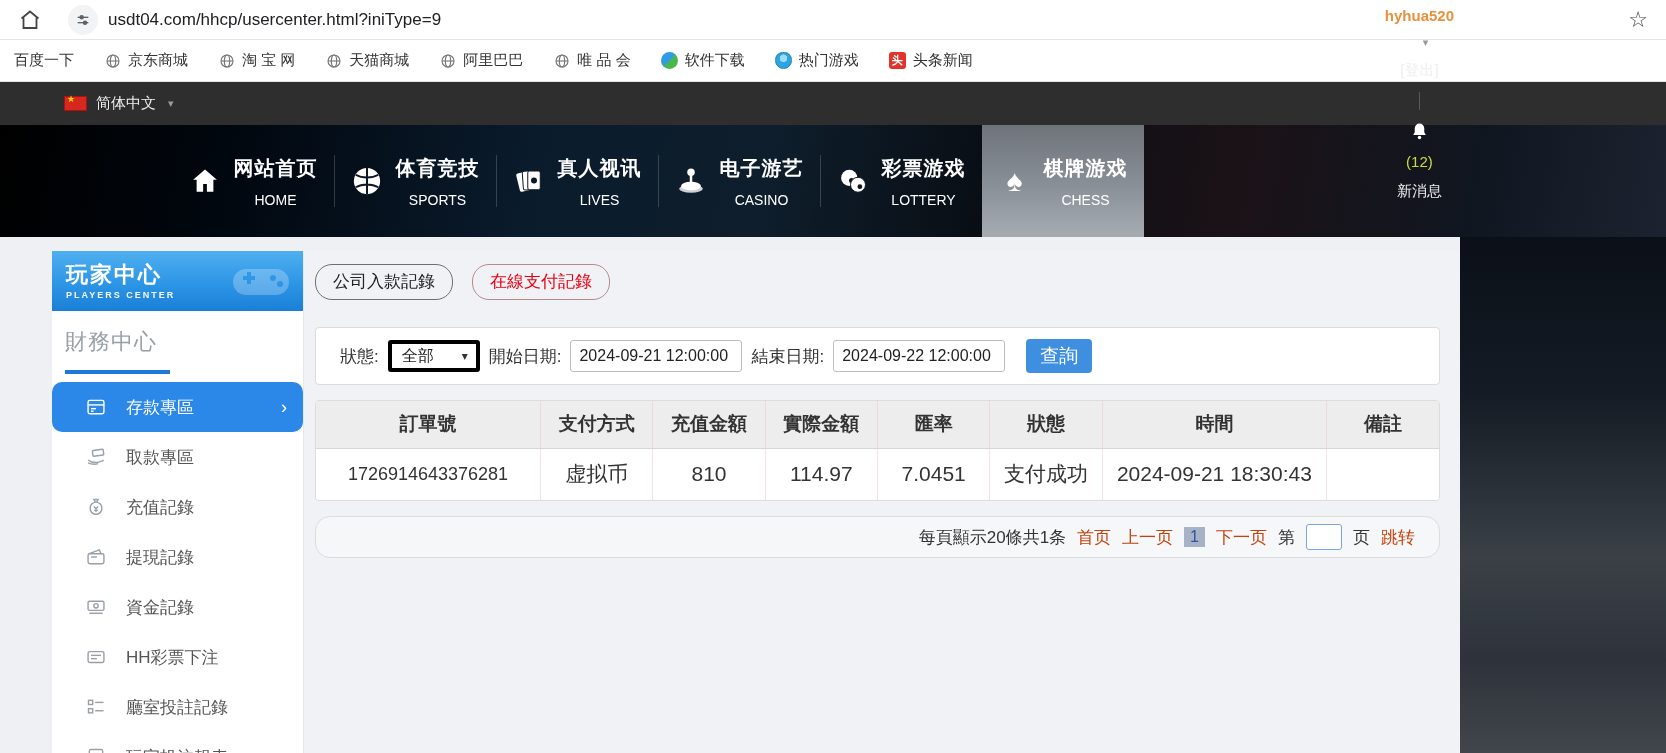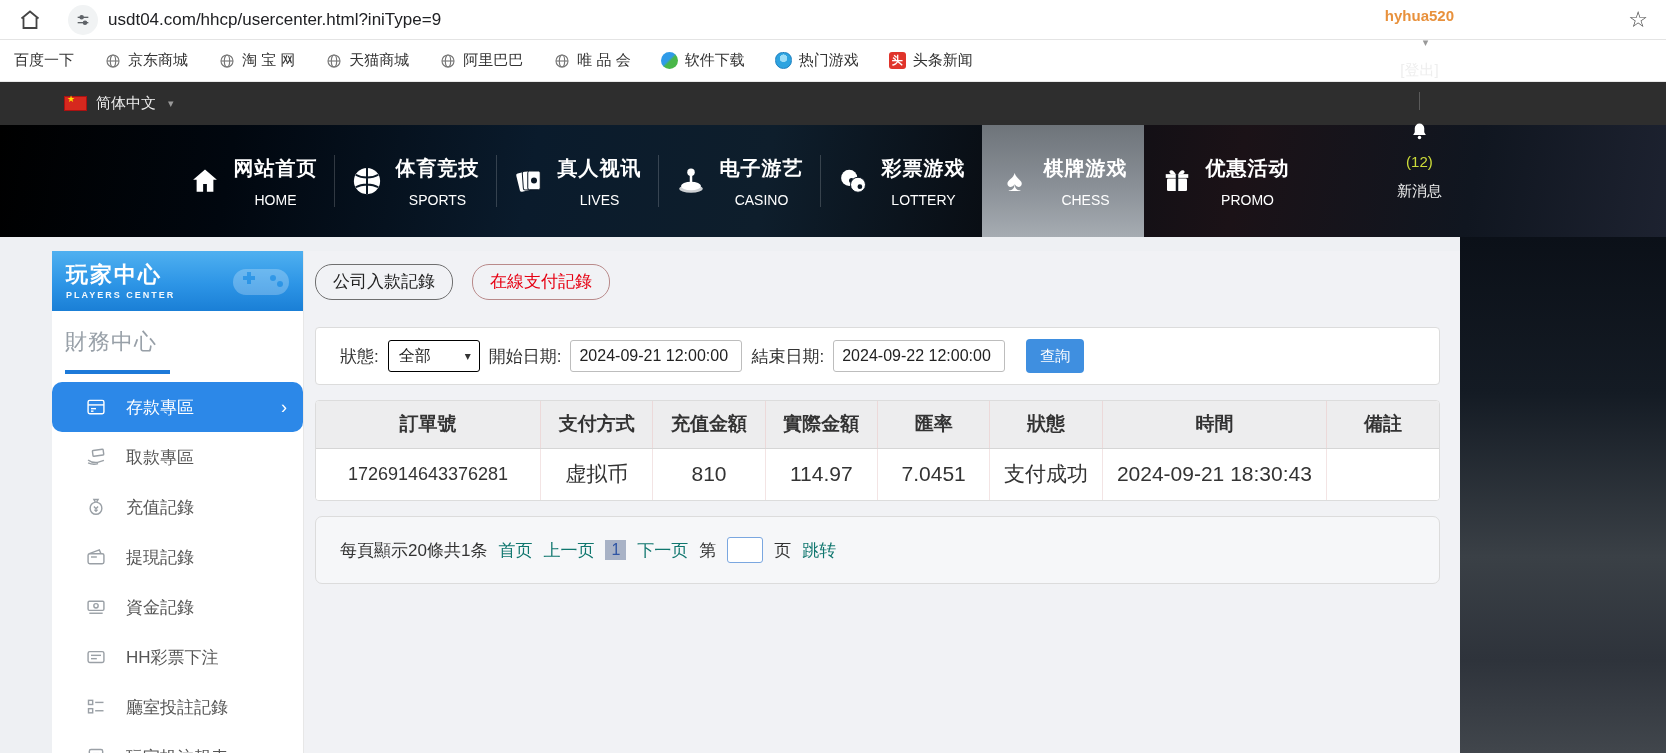--- a/index.html
+++ b/index.html
@@ -85,47 +85,47 @@
   .main-col { flex:1; padding:13px 0 0 11px; }
   .tabs { display:flex; gap:19px; }
   .pill { padding:5px 17px 6px; border:1px solid #6f6f6f; border-radius:17px;
     font-size:17px; color:#222; background:transparent; cursor:pointer; }
   .pill.active { color:#e60012; border-color:#b98a8a; }
 
   .filter-card { margin-top:27px; width:1125px; height:58px; background:#fff;
     border:1px solid #dcdcdc; border-radius:4px; display:flex; align-items:center;
     padding-left:24px; gap:9px; }
   .f-label { font-size:17px; color:#333; }
-  .select-box { width:92px; height:32px; border:1px solid #000000; border-radius:3px;
+  .select-box { width:92px; height:32px; border:4px solid #000000; border-radius:3px;
     background:#fff; display:flex; align-items:center; justify-content:space-between;
     padding:0 8px 0 10px; font-size:16px; color:#222; cursor:pointer; }
   .select-box .caret { color:#333; margin-left:0; font-size:12px; }
   .date-input { width:172px; height:32px; border:1px solid #bdbdbd; border-radius:3px;
     font-size:16px; color:#222; padding:0 8px; font-family:"Liberation Sans","DejaVu Sans",sans-serif; }
   .search-btn { margin-left:12px; height:34px; padding:0 14px; background:#3f8fe0; color:#fff;
-    border:none; border-radius:4px; font-size:15px; cursor:pointer;
+    border:none; border-radius:4px; font-size:19px; cursor:pointer;
     font-family:"Liberation Sans","DejaVu Sans",sans-serif; }
 
   .table-card { margin-top:15px; width:1125px; border:1px solid #dcdcdc; border-radius:4px;
     overflow:hidden; background:#fff; }
   table { width:100%; border-collapse:collapse; }
   th { background:#ededee; height:47px; font-size:19px; color:#333; font-weight:bold;
     border-bottom:1px solid #d6d6d6; border-left:1px solid #ecd9d9; }
   th:first-child { border-left:none; }
   td { height:52px; text-align:center; font-size:21px; color:#333;
     border-left:1px solid #f3e4e4; background:#fff; }
   td:first-child { border-left:none; font-size:18px; }
   .col-order,.col-time { width:20%; } .col-sm { width:10%; }
 
-  .pager-card { margin-top:15px; width:1125px; height:68px; background:#f6f7f9;
-    border:1px solid #dcdcdc; border-radius:7px; display:flex; align-items:center;
-    justify-content:flex-start; padding:0 24px; }
+  .pager-card { margin-top:15px; width:1125px; height:42px; background:#f6f7f9;
+    border:1px solid #dcdcdc; border-radius:15px; display:flex; align-items:center;
+    justify-content:flex-end; padding:0 24px; }
   .pager-left { font-size:17px; color:#333; }
   .pager-right { display:flex; align-items:center; gap:11px; font-size:17px; color:#333; }
-  .plink { color:#0f766e; cursor:pointer; }
+  .plink { color:#c2410c; cursor:pointer; }
   .pcur { background:#a8b2c6; color:#2f55a4; padding:1px 6px; font-size:16px; }
   .jump-input { width:36px; height:26px; border:1px solid #7aa7e0; border-radius:3px; background:#fff; }
 
   svg { display:block; }
 </style>
 </head>
 <body>
 
 <div class="browser-bar">
   <div class="chrome-home">
@@ -312,34 +312,20 @@
   </div>
 
   <div class="nav-item active">
     <span class="nav-ico nav-spade">♠</span>
     <span class="nav-txt">
         <div class="nav-t1">棋牌游戏</div>
       <div class="nav-t2">CHESS</div>
       </span>
   </div>
 
-  <div class="nav-item">
-    <span class="nav-ico">
-      <svg viewBox="0 0 24 24" fill="#fff">
-        <rect x="4" y="10" width="16" height="10" rx="1"></rect>
-          <rect x="3" y="6.5" width="18" height="3"></rect>
-        <rect x="11" y="6.5" width="2" height="13.5" fill="#10141c"></rect>
-        <path d="M8 6.5C6 6.5 5 4 7 3.4 8.6 3 10 4.8 11 6.5zM16 6.5c2 0 3-2.5 1-3.1C15.4 3 14 4.8 13 6.5z"></path>
-        </svg>
-      </span>
-    <span class="nav-txt">
-        <div class="nav-t1">优惠活动</div>
-      <div class="nav-t2">PROMO</div>
-      </span>
-  </div>
 </div>
 
 <div class="page">
   <div class="dark-strip"></div>
 
   <div class="site">
 
     <div class="sidebar">
       <div class="sb-head">
         <div class="sb-title">玩家中心</div>

